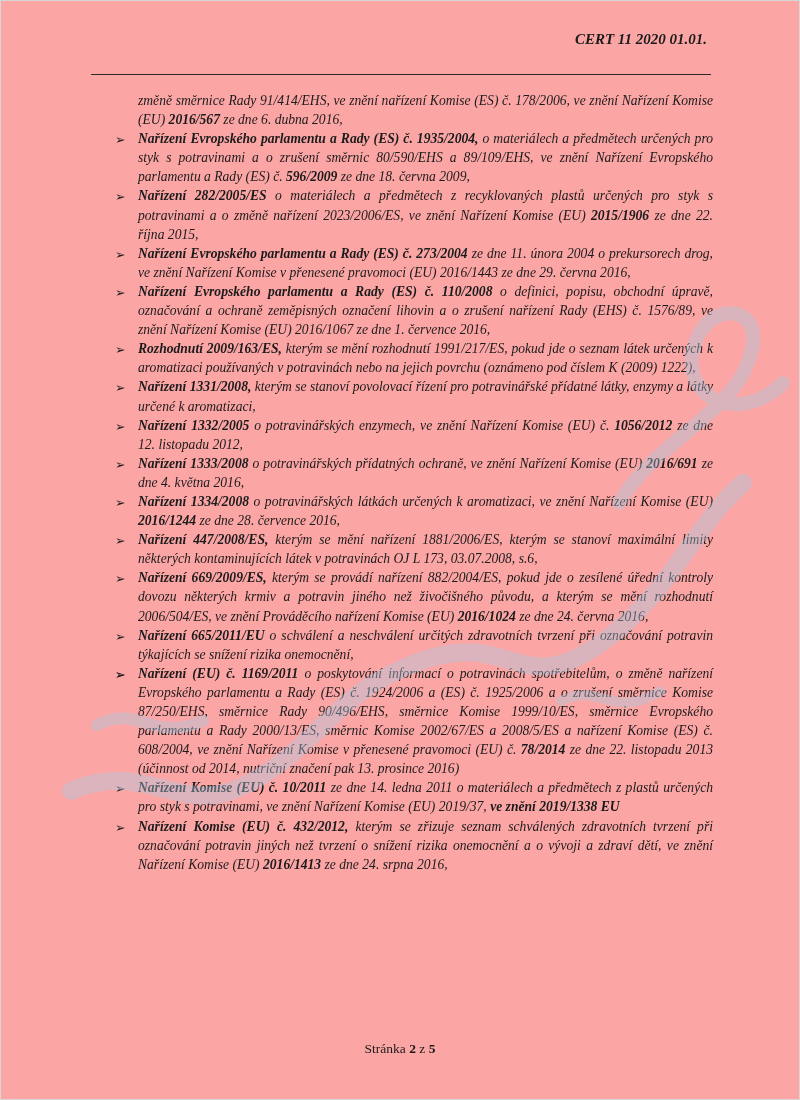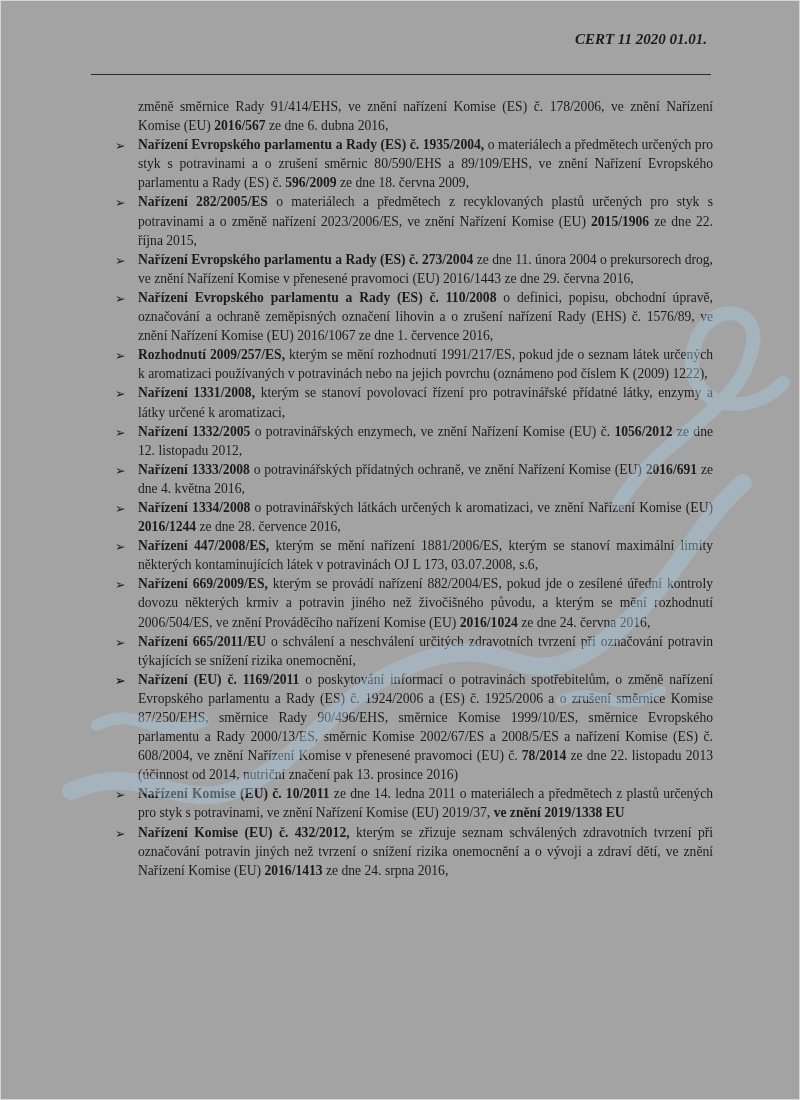--- a/index.html
+++ b/index.html
@@ -1,20 +1,20 @@
 <!DOCTYPE html>
 <html><head>
 <meta charset="utf-8">
 <style>
   html, body { margin: 0; padding: 0; background: #ffffff; }
   .page {
     position: relative;
     width: 800px;
     height: 1100px;
-    background: #a3a3a3;
+    background: #fca5a5;
     box-sizing: border-box;
     border: 1px solid #d6d6d6;
     font-family: "Liberation Serif", serif;
     color: #1b1b1b;
     overflow: hidden;
   }
   .wm { position: absolute; inset: 0; pointer-events: none; z-index: 2; }
   .header {
     position: absolute;
     top: 30px;
@@ -26,27 +26,28 @@
   }
   .rule {
     position: absolute;
     top: 73px;
     left: 90px;
     right: 88px;
     border-top: 1.4px solid #2a2a2a;
   }
   .content {
     position: absolute;
-    top: 96px;
+    top: 90px;
     left: 100px;
     width: 612px;
     font-size: 13.6px;
     line-height: 19.1px;
     text-align: justify;
     z-index: 1;
+    font-style: italic;
   }
   .intro { padding-left: 37px; }
   .item { position: relative; padding-left: 37px; }
   .marker {
     position: absolute;
     left: 14px;
     top: 1px;
     font-size: 12.5px;
     font-family: "DejaVu Sans", sans-serif;
   }
@@ -79,29 +80,35 @@
 
   <div class="rule"></div>
 
   <div class="content">
     <div class="intro"><span class="seg">změně směrnice Rady 91/414/EHS, ve znění nařízení Komise (ES) č. 178/2006, ve znění Nařízení Komise (EU) </span><span class="seg bold">2016/567</span><span class="seg"> ze dne 6. dubna 2016,</span></div>
     <div>
         <div class="item"><span class="marker">➢</span><span><span class="seg bold">Nařízení Evropského parlamentu a Rady (ES) č. 1935/2004,</span><span class="seg"> o materiálech a předmětech určených pro styk s potravinami a o zrušení směrnic 80/590/EHS a 89/109/EHS, ve znění Nařízení Evropského parlamentu a Rady (ES) č. </span><span class="seg bold">596/2009</span><span class="seg"> ze dne 18. června 2009,</span></span></div>
         <div class="item"><span class="marker">➢</span><span><span class="seg bold">Nařízení 282/2005/ES</span><span class="seg"> o materiálech a předmětech z recyklovaných plastů určených pro styk s potravinami a o změně nařízení 2023/2006/ES, ve znění Nařízení Komise (EU) </span><span class="seg bold">2015/1906</span><span class="seg"> ze dne 22. října 2015,</span></span></div>
         <div class="item"><span class="marker">➢</span><span><span class="seg bold">Nařízení Evropského parlamentu a Rady (ES) č. 273/2004</span><span class="seg"> ze dne 11. února 2004 o prekursorech drog, ve znění Nařízení Komise v přenesené pravomoci (EU) 2016/1443 ze dne 29. června 2016,</span></span></div>
         <div class="item"><span class="marker">➢</span><span><span class="seg bold">Nařízení Evropského parlamentu a Rady (ES) č. 110/2008</span><span class="seg"> o definici, popisu, obchodní úpravě, označování a ochraně zeměpisných označení lihovin a o zrušení nařízení Rady (EHS) č. 1576/89, ve znění Nařízení Komise (EU) 2016/1067 ze dne 1. července 2016,</span></span></div>
-        <div class="item"><span class="marker">➢</span><span><span class="seg bold">Rozhodnutí 2009/257/ES,</span><span class="seg"> kterým se mění rozhodnutí 1991/217/ES, pokud jde o seznam látek určených k aromatizaci používaných v potravinách nebo na jejich povrchu (oznámeno pod číslem K (2009) 1222),</span></span></div>
+        <div class="item"><span class="marker">➢</span><span><span class="seg bold">Rozhodnutí 2009/163/ES,</span><span class="seg"> kterým se mění rozhodnutí 1991/217/ES, pokud jde o seznam látek určených k aromatizaci používaných v potravinách nebo na jejich povrchu (oznámeno pod číslem K (2009) 1222),</span></span></div>
         <div class="item"><span class="marker">➢</span><span><span class="seg bold">Nařízení 1331/2008,</span><span class="seg"> kterým se stanoví povolovací řízení pro potravinářské přídatné látky, enzymy a látky určené k aromatizaci,</span></span></div>
         <div class="item"><span class="marker">➢</span><span><span class="seg bold">Nařízení 1332/2005</span><span class="seg"> o potravinářských enzymech, ve znění Nařízení Komise (EU) č. </span><span class="seg bold">1056/2012</span><span class="seg"> ze dne 12. listopadu 2012,</span></span></div>
         <div class="item"><span class="marker">➢</span><span><span class="seg bold">Nařízení 1333/2008</span><span class="seg"> o potravinářských přídatných ochraně, ve znění Nařízení Komise (EU) </span><span class="seg bold">2016/691</span><span class="seg"> ze dne 4. května 2016,</span></span></div>
         <div class="item"><span class="marker">➢</span><span><span class="seg bold">Nařízení 1334/2008</span><span class="seg"> o potravinářských látkách určených k aromatizaci, ve znění Nařízení Komise (EU) </span><span class="seg bold">2016/1244</span><span class="seg"> ze dne 28. července 2016,</span></span></div>
         <div class="item"><span class="marker">➢</span><span><span class="seg bold">Nařízení 447/2008/ES,</span><span class="seg"> kterým se mění nařízení 1881/2006/ES, kterým se stanoví maximální limity některých kontaminujících látek v potravinách OJ L 173, 03.07.2008, s.6,</span></span></div>
         <div class="item"><span class="marker">➢</span><span><span class="seg bold">Nařízení 669/2009/ES,</span><span class="seg"> kterým se provádí nařízení 882/2004/ES, pokud jde o zesílené úřední kontroly dovozu některých krmiv a potravin jiného než živočišného původu, a kterým se mění rozhodnutí 2006/504/ES, ve znění Prováděcího nařízení Komise (EU) </span><span class="seg bold">2016/1024</span><span class="seg"> ze dne 24. června 2016,</span></span></div>
         <div class="item"><span class="marker">➢</span><span><span class="seg bold">Nařízení 665/2011/EU</span><span class="seg"> o schválení a neschválení určitých zdravotních tvrzení při označování potravin týkajících se snížení rizika onemocnění,</span></span></div>
         <div class="item"><span class="marker">➢</span></div>
         <div class="item"><span class="marker">➢</span><span><span class="seg bold">Nařízení (EU) č. 1169/2011</span><span class="seg">  o poskytování informací o potravinách spotřebitelům, o změně nařízení Evropského parlamentu a Rady (ES) č. 1924/2006 a (ES) č. 1925/2006 a o zrušení směrnice Komise 87/250/EHS, směrnice Rady 90/496/EHS, směrnice Komise 1999/10/ES, směrnice Evropského parlamentu a Rady 2000/13/ES, směrnic Komise 2002/67/ES a 2008/5/ES a nařízení Komise (ES) č. 608/2004, ve znění Nařízení Komise v přenesené pravomoci (EU) č. </span><span class="seg bold">78/2014</span><span class="seg"> ze dne 22. listopadu 2013 (účinnost od 2014, nutriční značení pak 13. prosince 2016)</span></span></div>
         <div class="item"><span class="marker">➢</span><span><span class="seg bold">Nařízení Komise (EU) č. 10/2011</span><span class="seg"> ze dne 14. ledna 2011 o materiálech a předmětech z plastů určených pro styk s potravinami, ve znění Nařízení Komise (EU) 2019/37, </span><span class="seg bold">ve znění 2019/1338 EU</span></span></div>
         <div class="item"><span class="marker">➢</span><span><span class="seg bold">Nařízení Komise (EU) č. 432/2012,</span><span class="seg"> kterým se zřizuje seznam schválených zdravotních tvrzení při označování potravin jiných než tvrzení o snížení rizika onemocnění a o vývoji a zdraví dětí, ve znění Nařízení Komise (EU) </span><span class="seg bold">2016/1413</span><span class="seg"> ze dne 24. srpna 2016,</span></span></div>
       </div>
   </div>
 
+  <div class="footer">
+    <span>Stránka</span>
+    <span class="bold">2</span>
+    <span>z</span>
+    <span class="bold">5</span>
+  </div>
 
 </div>
 
 </body></html>

